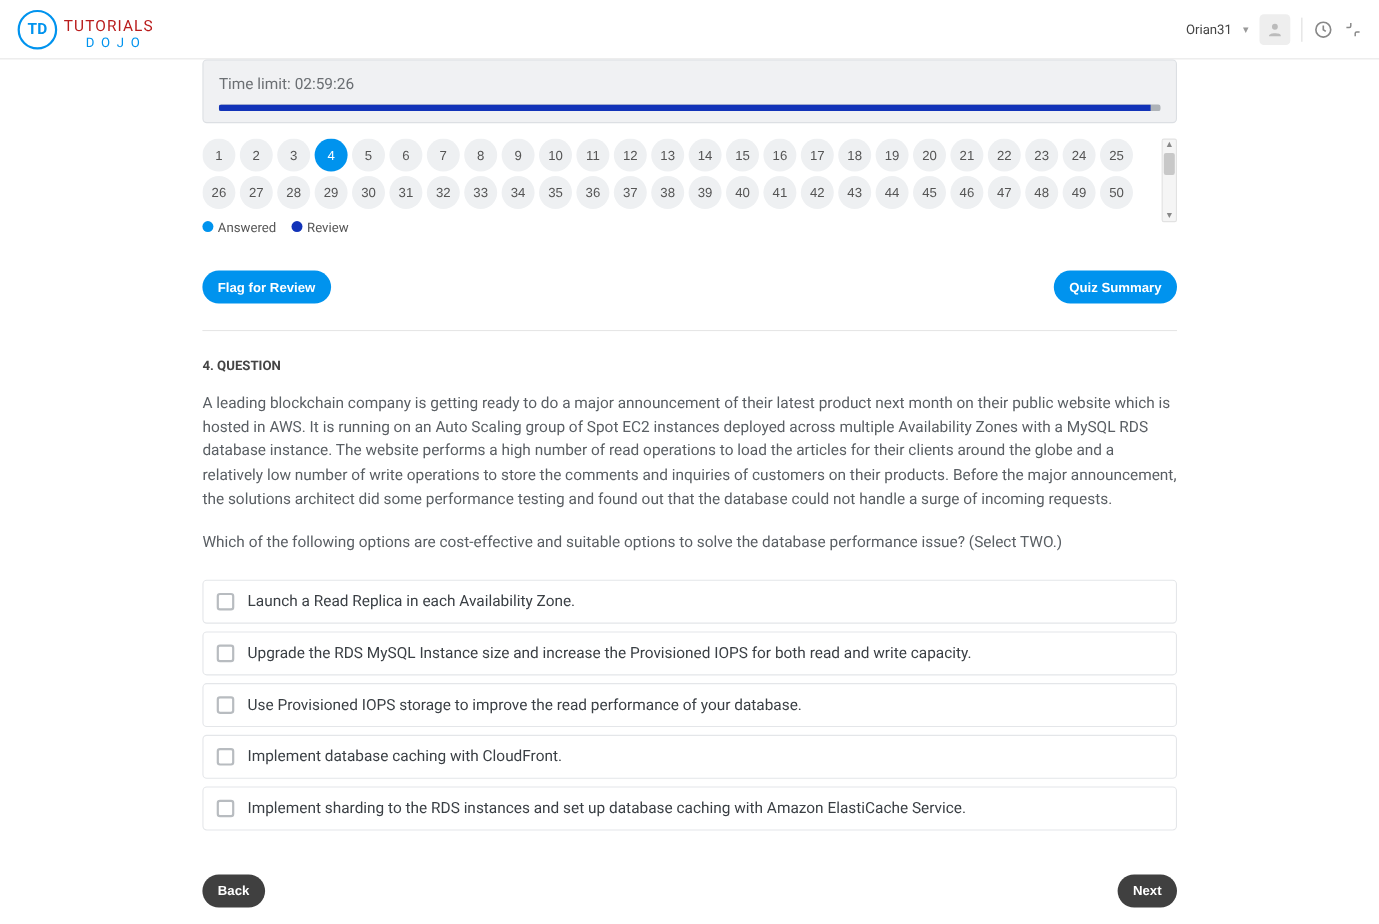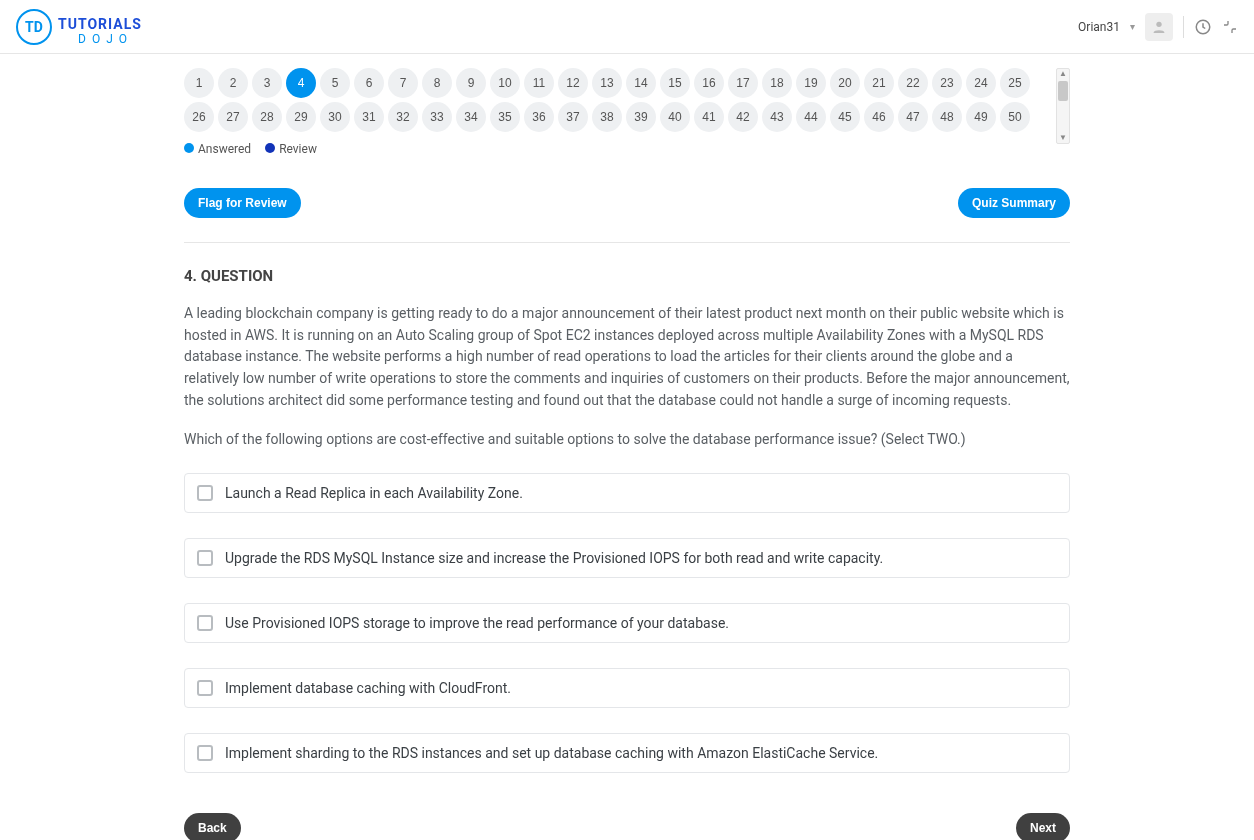--- a/index.html
+++ b/index.html
@@ -28,21 +28,21 @@
     border: 2px solid #0093ee;
     border-radius: 50%;
     display: flex;
     align-items: center;
     justify-content: center;
     font-weight: 700;
     color: #0093ee;
     font-size: 14px;
   }
   .logo-text { display:flex; flex-direction:column; line-height:1; }
-  .logo-top { font-weight:700; color:#1d4ed8; letter-spacing:1px; font-size:14px;}
+  .logo-top { font-weight:400; color:#b91c1c; letter-spacing:1px; font-size:14px;}
   .logo-bottom { font-weight:400; color:#0093ee; letter-spacing:6px; font-size:12px; margin-top:2px;margin-left:20px;}
   .header-right { display:flex; align-items:center; gap:10px; }
   .username { font-size:12px; color:#444; }
   .chev-down { font-size:10px; color:#999; }
   .avatar {
     width:28px; height:28px; background:#eee; border-radius:4px;
     display:flex; align-items:center; justify-content:center; color:#bbb;
   }
   .divider-v { width:1px; height:22px; background:#ddd; }
   .clock-icon, .compress-icon { color:#888; display:inline-flex; align-items:center; }
@@ -85,25 +85,25 @@
   .dot-ans { background:#0093ee;}
   .dot-rev { background:#1233b8;}
 
   .actions-row { display:flex; justify-content:space-between; margin-top:14px;}
   .pill-btn {
     background:#0093ee; color:#fff; border:none; border-radius:18px;
     padding:8px 14px; font-size:12px; font-weight:600; cursor:pointer;margin-top:18px;
   }
   .divider-h { height:1px; background:#e6e6e6; margin:24px 0;}
 
-  .q-heading { font-size:15px; font-weight:700; color:#444; margin-top:22px;}
+  .q-heading { font-size:12px; font-weight:700; color:#444; margin-top:22px;}
   .q-body { font-size:14px; color:#5a5f64; line-height:1.55; margin-top:18px;}
   .q-body p + p { margin-top:18px; }
 
-  .options { margin-top:22px; display:flex; flex-direction:column; gap:25px;}
+  .options { margin-top:22px; display:flex; flex-direction:column; gap:7px;}
   .option {
     border:1px solid #e4e6e9; border-radius:4px; padding:11px 12px;
     display:flex; align-items:center; gap:12px; cursor:pointer;
   }
   .option .chk {
     width:16px; height:16px; border:2px solid #b8bcc0; border-radius:3px; flex-shrink:0;
   }
   .option-label { color:#3a3f44; font-size:14px;}
 
   .nav-row { display:flex; justify-content:space-between; margin-top:40px;}
@@ -143,20 +143,26 @@
       <svg width="16" height="16" viewBox="0 0 24 24" fill="none" stroke="currentColor" stroke-width="2">
         <path d="M9 3v4a2 2 0 0 1-2 2H3"></path>
           <path d="M15 21v-4a2 2 0 0 1 2-2h4"></path>
       </svg>
     </span>
   </div>
 </div>
 
 <div class="content">
 
+  <div class="timer-box">
+    <div class="timer-label">Time limit: 02:59:26</div>
+    <div class="timer-bar-wrap">
+      <div class="timer-bar" style="width: 99%;"></div>
+    </div>
+  </div>
 
   <div class="qnav-wrap">
     <div class="qnav" id="qnav">
         <button class="qnum">1</button>
         <button class="qnum">2</button>
         <button class="qnum">3</button>
         <button class="qnum active">4</button>
         <button class="qnum">5</button>
         <button class="qnum">6</button>
         <button class="qnum">7</button>

